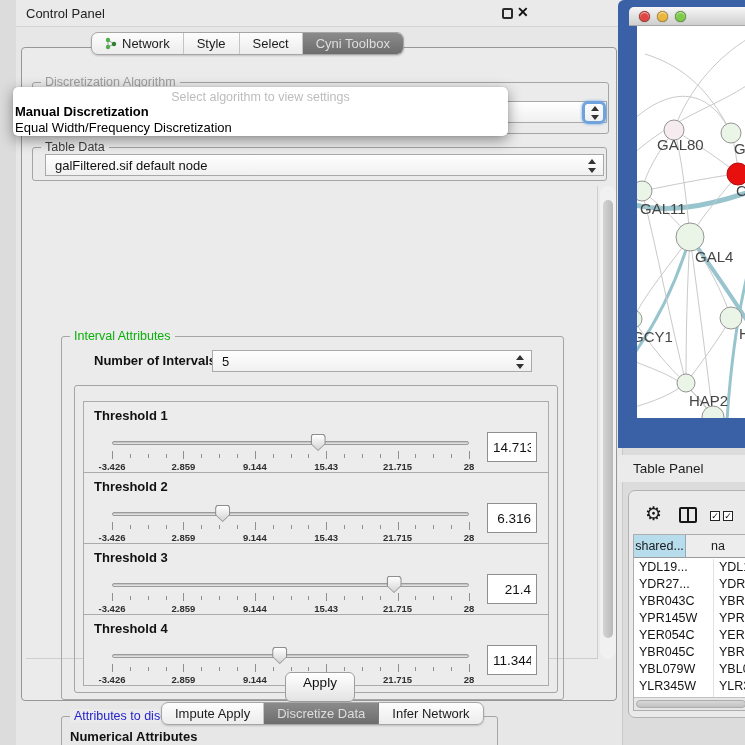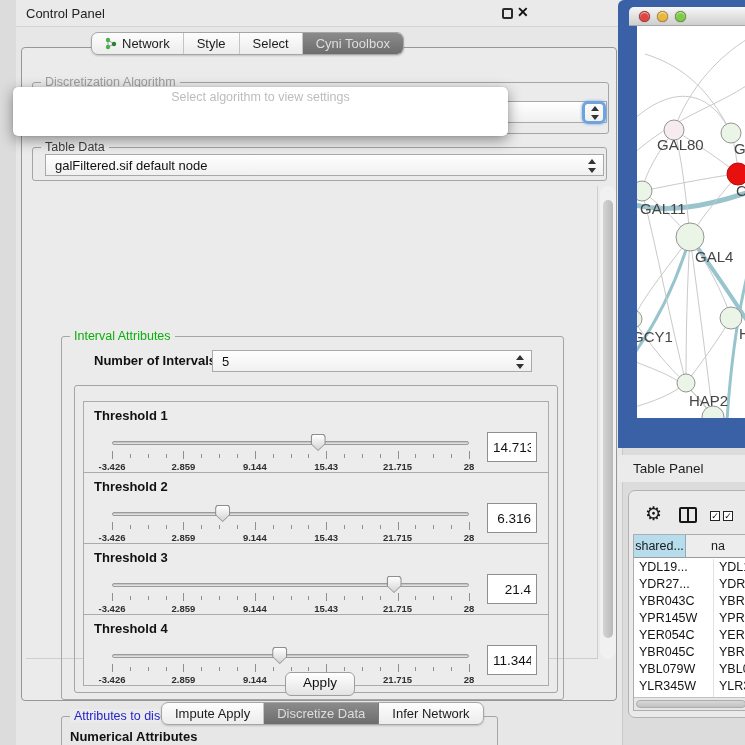--- a/index.html
+++ b/index.html
@@ -86,21 +86,21 @@
   .tlabels { position:absolute; left:0; top:23px; width:100%; height:12px; }
   .tlabels span { position:absolute; transform:translateX(-50%); font-size:9.5px;
     font-weight:bold; color:#2e2e2e; white-space:nowrap; }
   .th-value { position:absolute; left:403px; top:30px; width:50px; height:30px;
     border:1px solid #8f8f8f; background:#fff; font:13.5px "Liberation Sans",sans-serif;
     text-align:right; padding:0 5px; color:#111; }
 
   #attr-group { left:35px; top:530px; width:437px; height:82px; }
   #attr-sub { position:absolute; left:8px; top:12px; font-weight:bold; font-size:13px; color:#111; }
 
-  #apply-btn { position:absolute; left:263px; top:624px; width:70px; height:24px;
+  #apply-btn { position:absolute; left:263px; top:624px; width:70px; height:30px;
     background:linear-gradient(#ffffff,#e3e3e3); border:1px solid #9e9e9e; border-radius:6px;
     font-size:13.5px; color:#111; text-align:center; line-height:20px; }
 
   
   #algo-popup { position:absolute; left:13px; top:87px; width:495px; height:49px;
     background:#fff; border-radius:5px; z-index:60;
     box-shadow:0 4px 14px rgba(0,0,0,.42), 0 0 1px rgba(0,0,0,.35); }
   #popup-placeholder { position:absolute; top:3px; width:100%; text-align:center;
     color:#bcbcbc; font-size:12.5px; }
   #popup-options { position:absolute; top:17px; left:0; right:0; }
@@ -411,20 +411,24 @@
         <span>Discretize Data</span>
       </div>
       <div class="seg-tab">
         <span>Infer Network</span>
       </div>
     </div>
 </div>
 
 <div id="algo-popup">
   <div id="popup-placeholder">Select algorithm to view settings</div>
+  <div id="popup-options">
+      <div class="popup-item bold">Manual Discretization</div>
+      <div class="popup-item">Equal Width/Frequency Discretization</div>
+    </div>
 </div>
 
 <div id="net-window">
   <div id="net-titlebar">
     <span class="tl red"></span>
     <span class="tl yellow"></span>
     <span class="tl green"></span>
   </div>
   <div id="net-canvas">
     <svg id="net-svg" width="108" height="392" viewBox="0 0 108 392">

